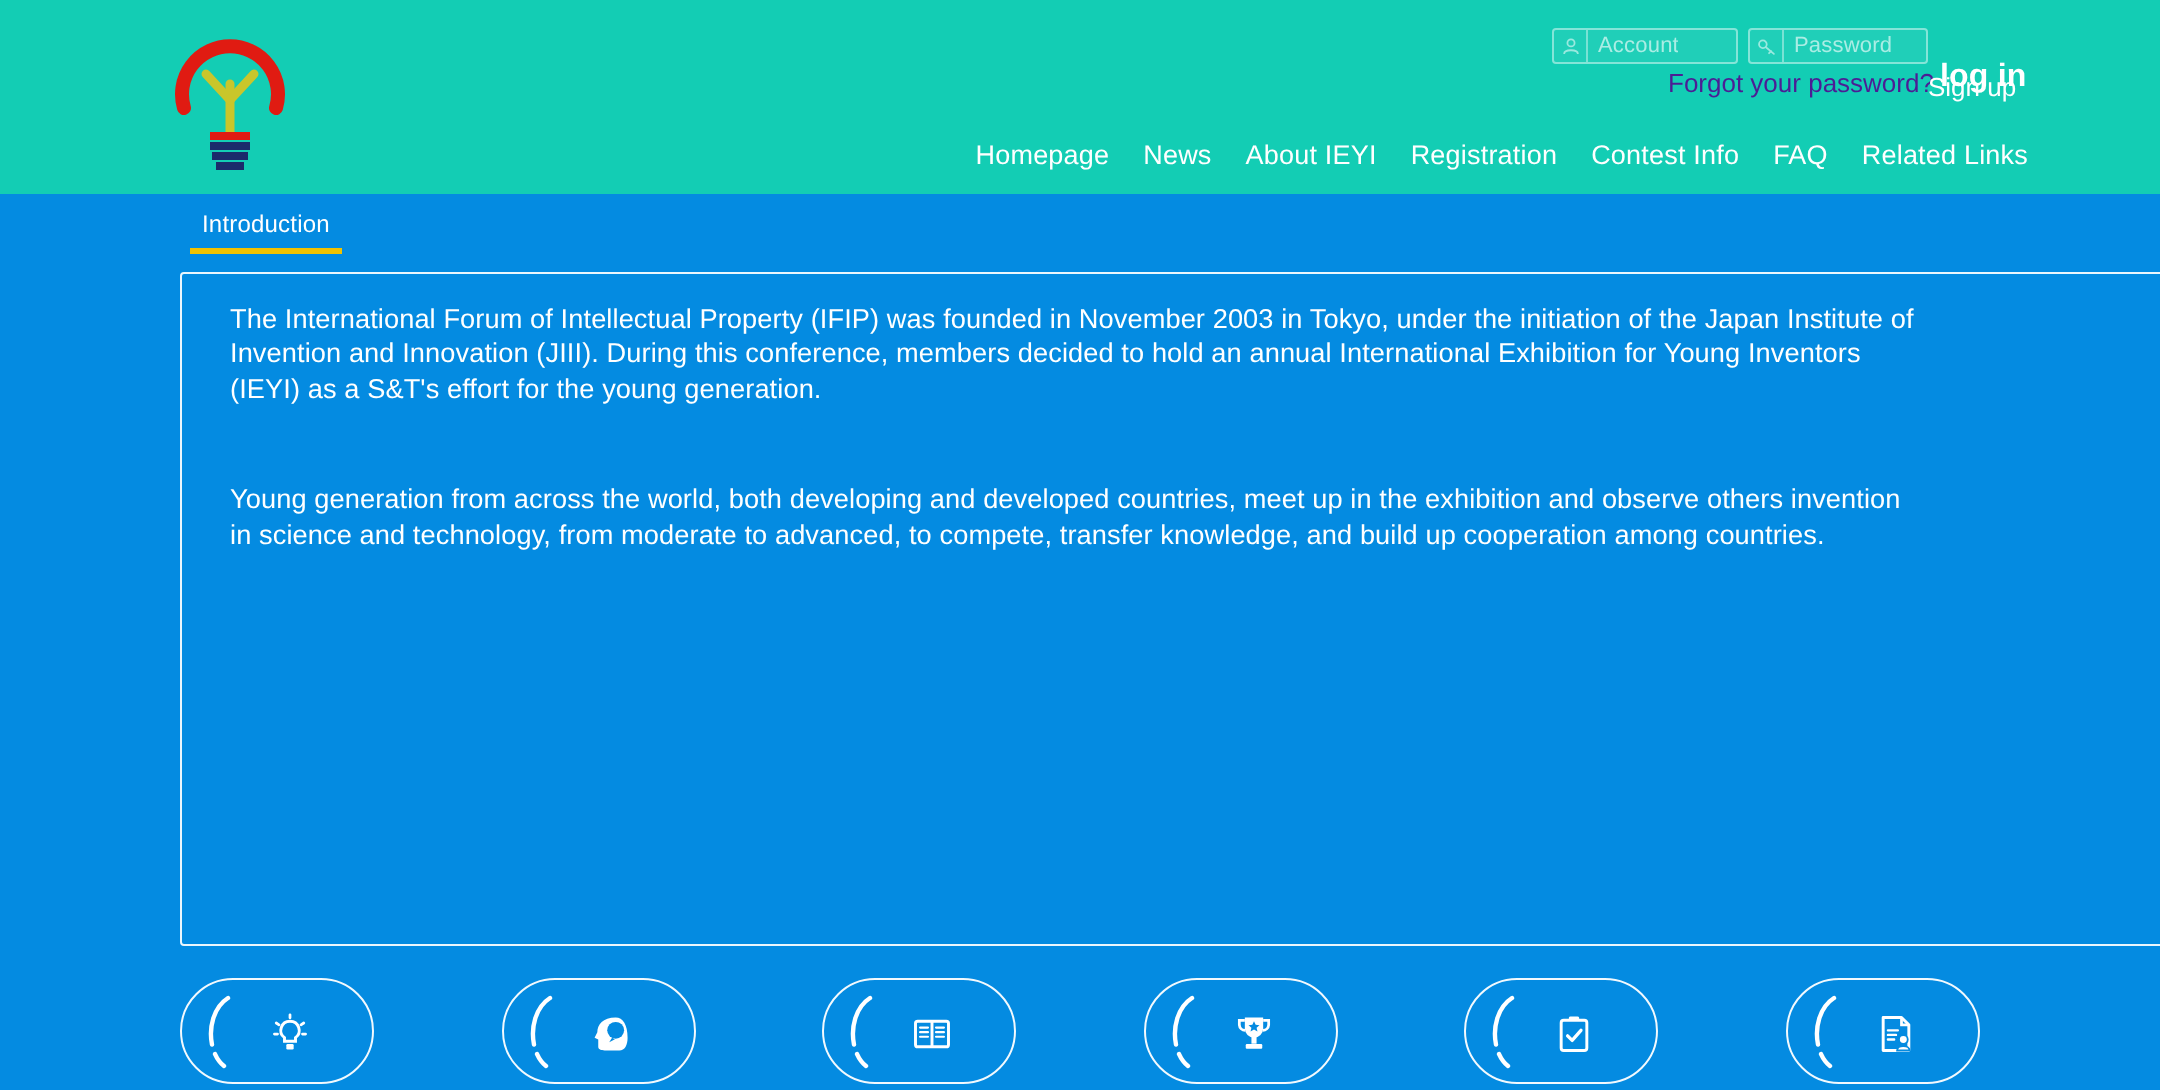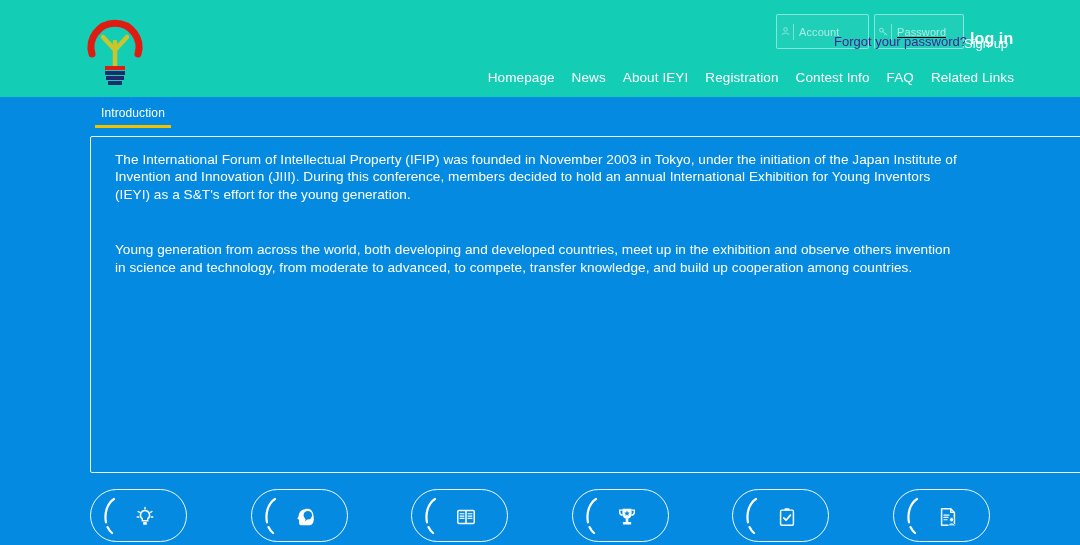--- a/index.html
+++ b/index.html
@@ -38,29 +38,29 @@
     position: absolute;
     right: 8px;
     top: 12px;
     width: 300px;
     height: 50px;
   }
 
   .field {
     position: absolute;
     top: 2px;
-    height: 35px;
+    height: 18px;
     border: 1px solid rgba(255,255,255,0.45);
     border-radius: 2px;
     display: flex;
     align-items: center;
     background: rgba(255,255,255,0.06);
   }
   .field.account { left: 4px; width: 93px; }
-  .field.password { left: 102px; width: 90px; text-decoration: underline; }
+  .field.password { left: 102px; width: 90px; }
 
   .field .ficon {
     width: 16px;
     height: 16px;
     display: flex;
     align-items: center;
     justify-content: center;
     flex: 0 0 auto;
     opacity: 0.55;
   }

